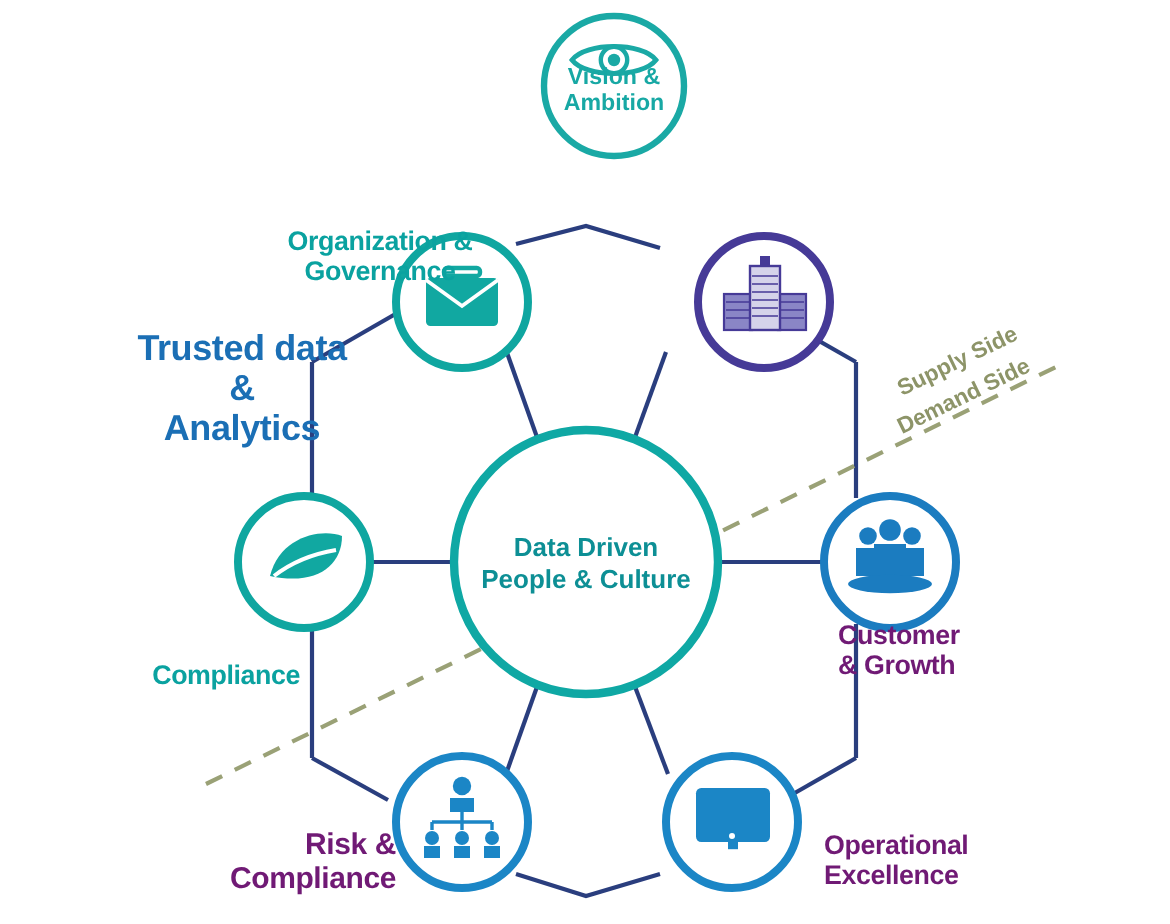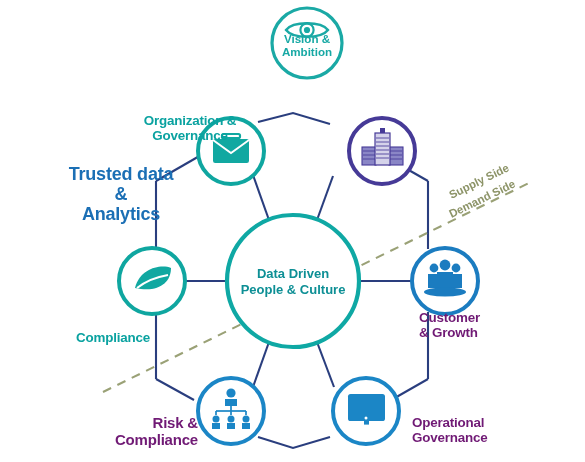--- a/index.html
+++ b/index.html
@@ -199,21 +199,21 @@
 Ambition</div>
 
   <div class="lbl lbl-teal t-center" style="left:110px; top:93px; width:160px; font-size:13.4px;">Organization &amp;
 Governance</div>
 
 
   <div class="lbl lbl-blue t-left" style="left:419px; top:310px; width:150px; font-size:13.4px;">Customer
 &amp; Growth</div>
 
   <div class="lbl lbl-blue t-left" style="left:412px; top:415px; width:160px; font-size:13.4px;">Operational
-Governance</div>
+Excellence</div>
 
   <div class="lbl lbl-blue t-right" style="left:48px; top:415px; width:150px; font-size:15px;">Risk &amp;
 Compliance</div>
 
   <div class="lbl lbl-teal t-right" style="left:40px; top:310px; width:110px; font-size:13.4px;">Compliance</div>
 
   <div class="lbl lbl-navy t-center" style="left:62px; top:164px; width:118px; font-size:18px;text-align:center;">Trusted data
 &amp;
 Analytics</div>
 

